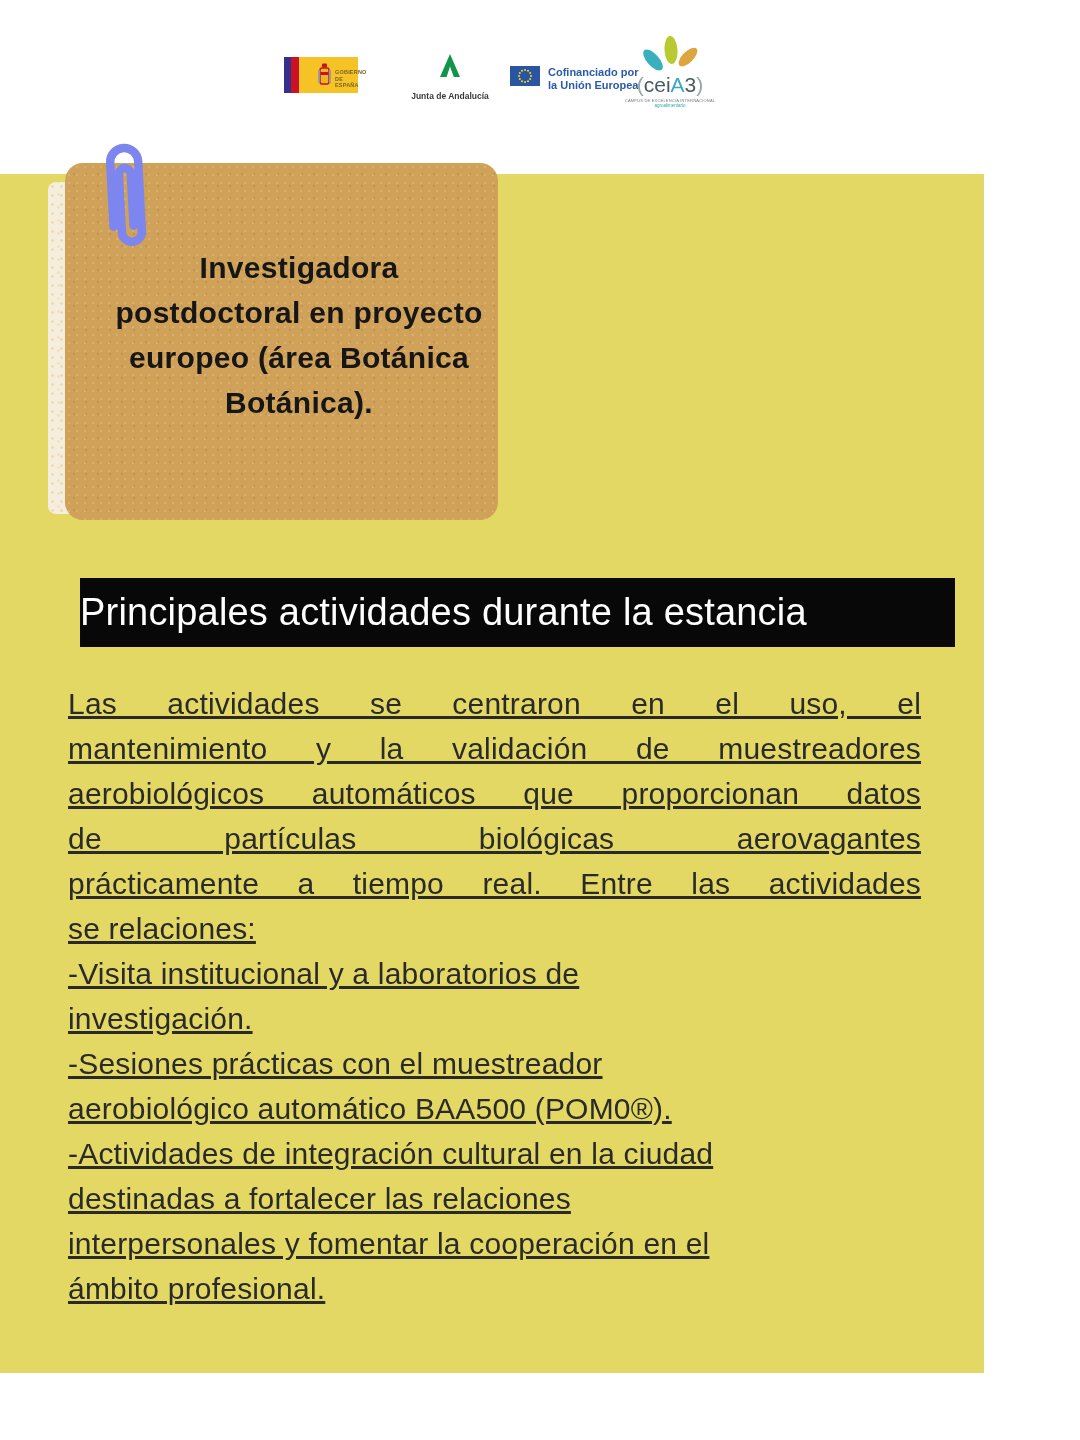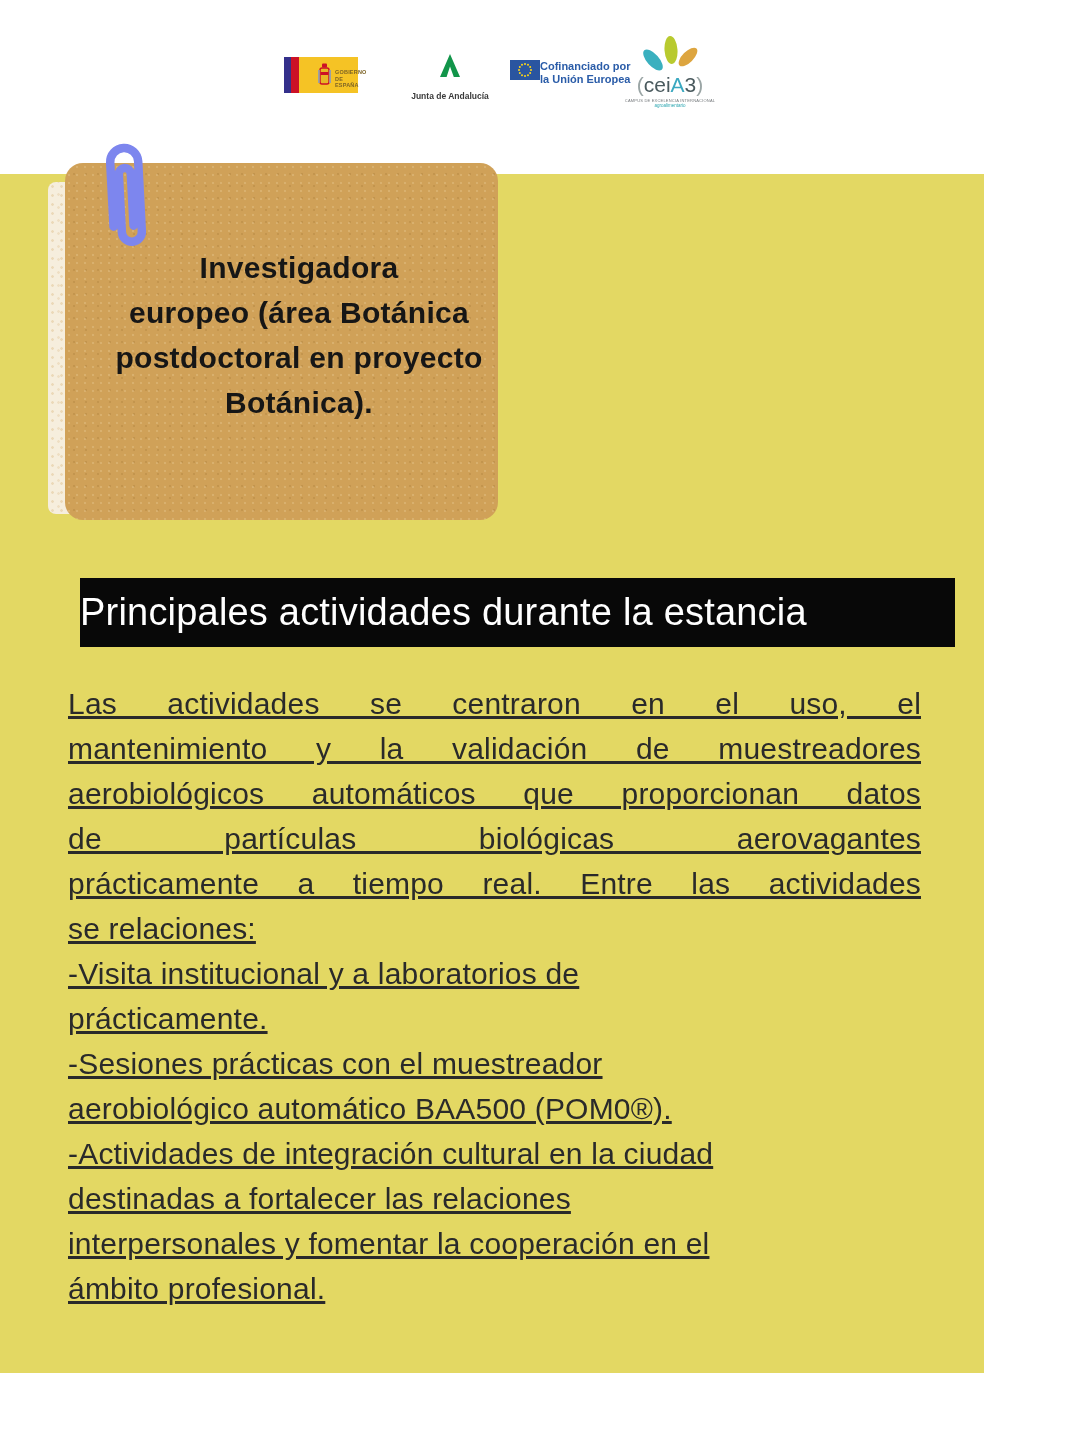--- a/index.html
+++ b/index.html
@@ -14,21 +14,21 @@
   .spain-navy{position:absolute;left:0;top:0;width:7px;height:36px;background:var(--spain-navy,#34308b);}
   .spain-red{position:absolute;left:7px;top:0;width:8px;height:36px;background:var(--spain-red,#cc1126);}
   .spain-crest{position:absolute;left:34px;top:5px;width:13px;height:26px;}
   .spain-text{position:absolute;left:51px;top:12px;font-size:5.5px;font-weight:bold;
               color:#7d6426;line-height:6.5px;letter-spacing:.2px;}
 
   .logo-junta{position:absolute;left:408px;top:53px;width:84px;text-align:center;}
   .junta-a{display:block;margin:0 auto;}
   .junta-label{font-size:8.5px;font-weight:bold;color:#3a3a3a;margin-top:13px;white-space:nowrap;}
 
-  .logo-eu{position:absolute;left:510px;top:60px;display:flex;align-items:flex-start;}
+  .logo-eu{position:absolute;left:510px;top:66px;display:flex;align-items:flex-start;gap:8px;}
   .eu-flag{width:30px;height:20px;background:var(--eu-blue,#2a55a0);flex:none;}
   .eu-text{font-size:11px;font-weight:bold;color:var(--eu-text-blue,#2a5ca8);line-height:12.5px;white-space:nowrap;}
 
   .logo-ceia3{position:absolute;left:620px;top:36px;width:100px;text-align:center;}
   .ceia3-leaves{display:block;margin:0 auto;}
   .ceia3-word{font-size:21px;line-height:22px;margin-top:-2px;white-space:nowrap;}
   .ceia3-paren{color:#9aa5a5;font-weight:300;}
   .ceia3-cei{color:#4a5a5e;}
   .ceia3-a{color:#3aa8c0;}
   .ceia3-three{color:#4a5a5e;}
@@ -133,22 +133,22 @@
       <div class="ceia3-sub2">agroalimentario</div>
     </div>
   </div>
 
   <div class="yellow-panel"></div>
 
   <div class="cream-card"></div>
   <div class="note-card">
     <div class="note-title">
         <div class="note-line">Investigadora</div>
+        <div class="note-line">postdoctoral en proyecto</div>
         <div class="note-line">europeo (área Botánica</div>
-        <div class="note-line">postdoctoral en proyecto</div>
         <div class="note-line">Botánica).</div>
       </div>
   </div>
 
   <svg class="paperclip" width="58" height="125" viewBox="0 0 58 125">
     <path d="M15 92 V28 a14 14 0 0 1 28 0 v70 a10 10 0 0 1 -20 0 V40 a6 6 0 0 1 12 0 v52" fill="none" stroke="var(--paperclip-blue,#7d86ee)" stroke-width="8.5" stroke-linecap="round"></path>
   </svg>
 
   <div class="banner">
     <span>Principales actividades durante la estancia</span>
@@ -158,21 +158,21 @@
     <div>
         <div class="line stretch">Las actividades se centraron en el uso, el</div>
         <div class="line stretch">mantenimiento y la validación de muestreadores</div>
         <div class="line stretch">aerobiológicos automáticos que proporcionan datos</div>
         <div class="line stretch">de partículas biológicas aerovagantes</div>
         <div class="line stretch">prácticamente a tiempo real. Entre las actividades</div>
         <div class="line">se relaciones:</div>
       </div>
     <div>
         <div class="line">-Visita institucional y a laboratorios de</div>
-        <div class="line">prácticamente.</div>
+        <div class="line">investigación.</div>
         <div class="line">-Sesiones prácticas con el muestreador</div>
         <div class="line">aerobiológico automático BAA500 (POM0®).</div>
         <div class="line">-Actividades de integración cultural en la ciudad</div>
         <div class="line">destinadas a fortalecer las relaciones</div>
         <div class="line">interpersonales y fomentar la cooperación en el</div>
         <div class="line">ámbito profesional.</div>
       </div>
   </div>
 
 </div>

